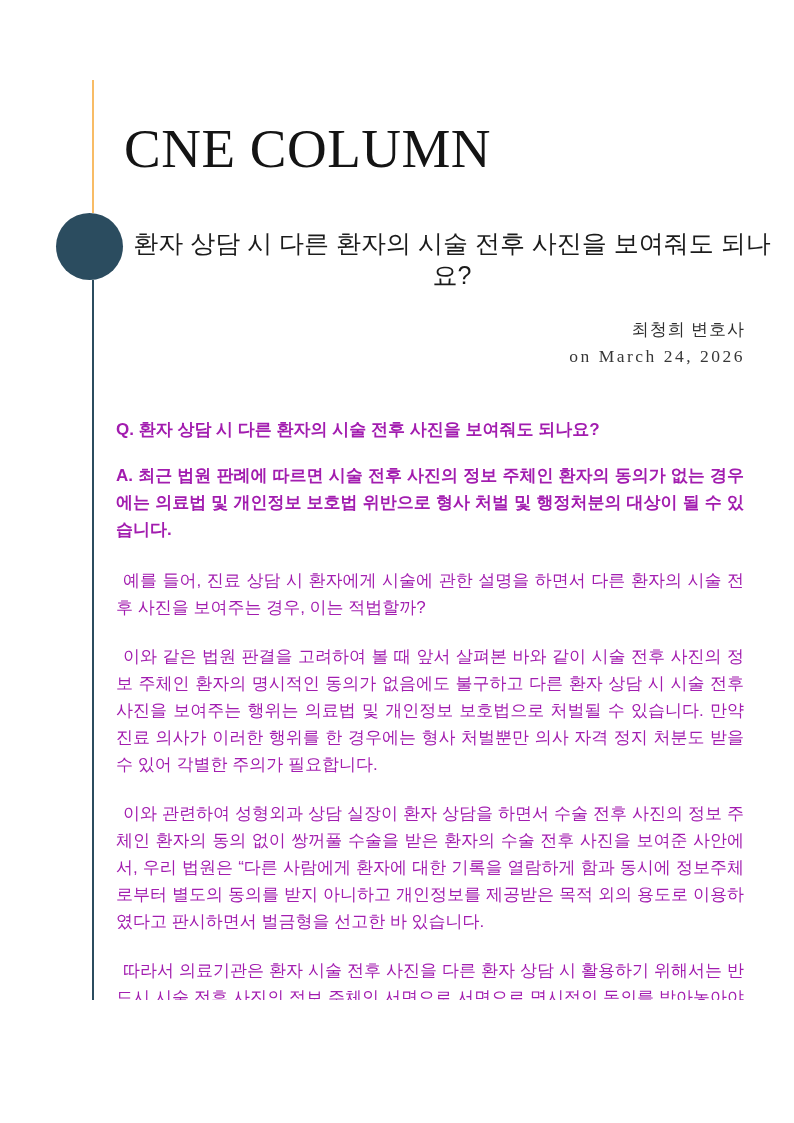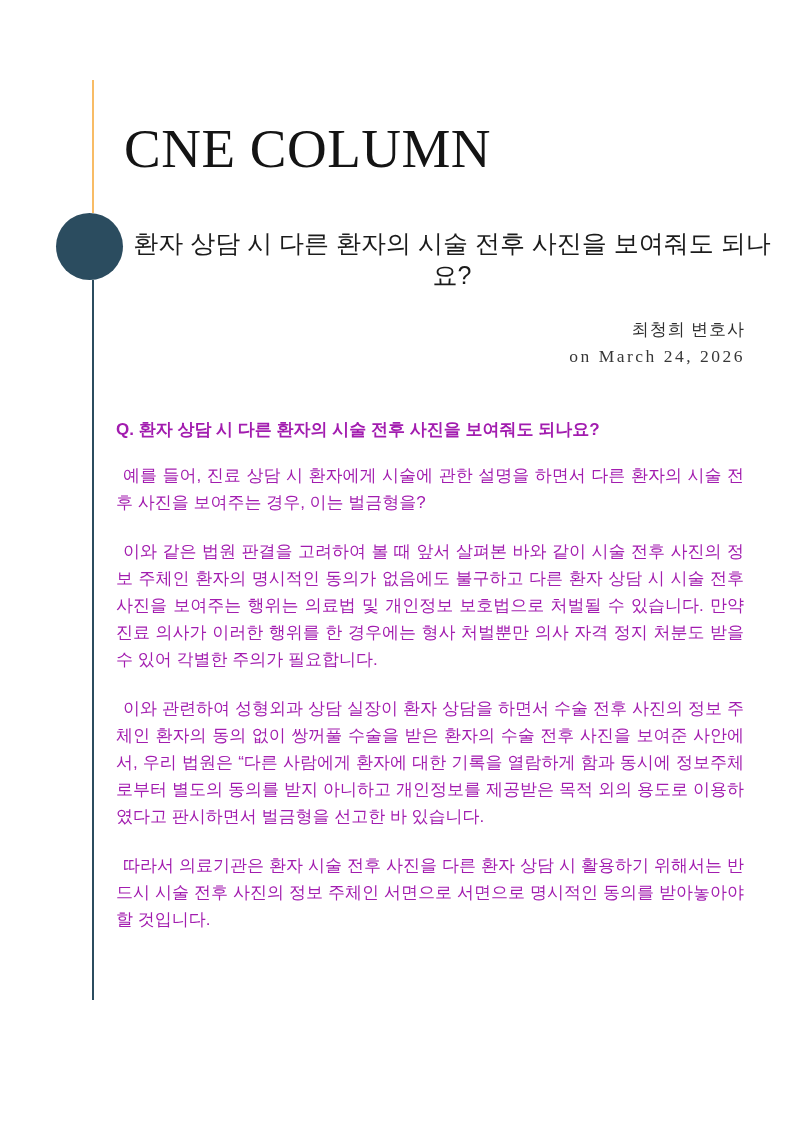--- a/index.html
+++ b/index.html
@@ -113,21 +113,22 @@
 
   <div class="headline">환자 상담 시 다른 환자의 시술 전후 사진을 보여줘도 되나요?</div>
 
   <div class="byline">
     <div class="author">최청희 변호사</div>
     <div class="date">on March 24, 2026</div>
   </div>
 
   <div class="article-body">
     <p class="qa-q">Q. 환자 상담 시 다른 환자의 시술 전후 사진을 보여줘도 되나요?</p>
-    <p class="para">예를 들어, 진료 상담 시 환자에게 시술에 관한 설명을 하면서 다른 환자의 시술 전후 사진을 보여주는 경우, 이는 벌금형을?</p>
+    <p class="qa-a">A. 최근 법원 판례에 따르면 시술 전후 사진의 정보 주체인 환자의 동의가 없는 경우에는 의료법 및 개인정보 보호법 위반으로 형사 처벌 및 행정처분의 대상이 될 수 있습니다.</p>
+    <p class="para">예를 들어, 진료 상담 시 환자에게 시술에 관한 설명을 하면서 다른 환자의 시술 전후 사진을 보여주는 경우, 이는 적법할까?</p>
     <p class="para">이와 같은 법원 판결을 고려하여 볼 때 앞서 살펴본 바와 같이 시술 전후 사진의 정보 주체인 환자의 명시적인 동의가 없음에도 불구하고 다른 환자 상담 시 시술 전후 사진을 보여주는 행위는 의료법 및 개인정보 보호법으로 처벌될 수 있습니다. 만약 진료 의사가 이러한 행위를 한 경우에는 형사 처벌뿐만 의사 자격 정지 처분도 받을 수 있어 각별한 주의가 필요합니다.</p>
     <p class="para">이와 관련하여 성형외과 상담 실장이 환자 상담을 하면서 수술 전후 사진의 정보 주체인 환자의 동의 없이 쌍꺼풀 수술을 받은 환자의 수술 전후 사진을 보여준 사안에서, 우리 법원은 “다른 사람에게 환자에 대한 기록을 열람하게 함과 동시에 정보주체로부터 별도의 동의를 받지 아니하고 개인정보를 제공받은 목적 외의 용도로 이용하였다고 판시하면서 벌금형을 선고한 바 있습니다.</p>
     <p class="para">따라서 의료기관은 환자 시술 전후 사진을 다른 환자 상담 시 활용하기 위해서는 반드시 시술 전후 사진의 정보 주체인 서면으로 서면으로 명시적인 동의를 받아놓아야 할 것입니다.</p>
   </div>
 
   <div class="footer">- 1 -</div>
 
 </div>
 
 </body></html>

